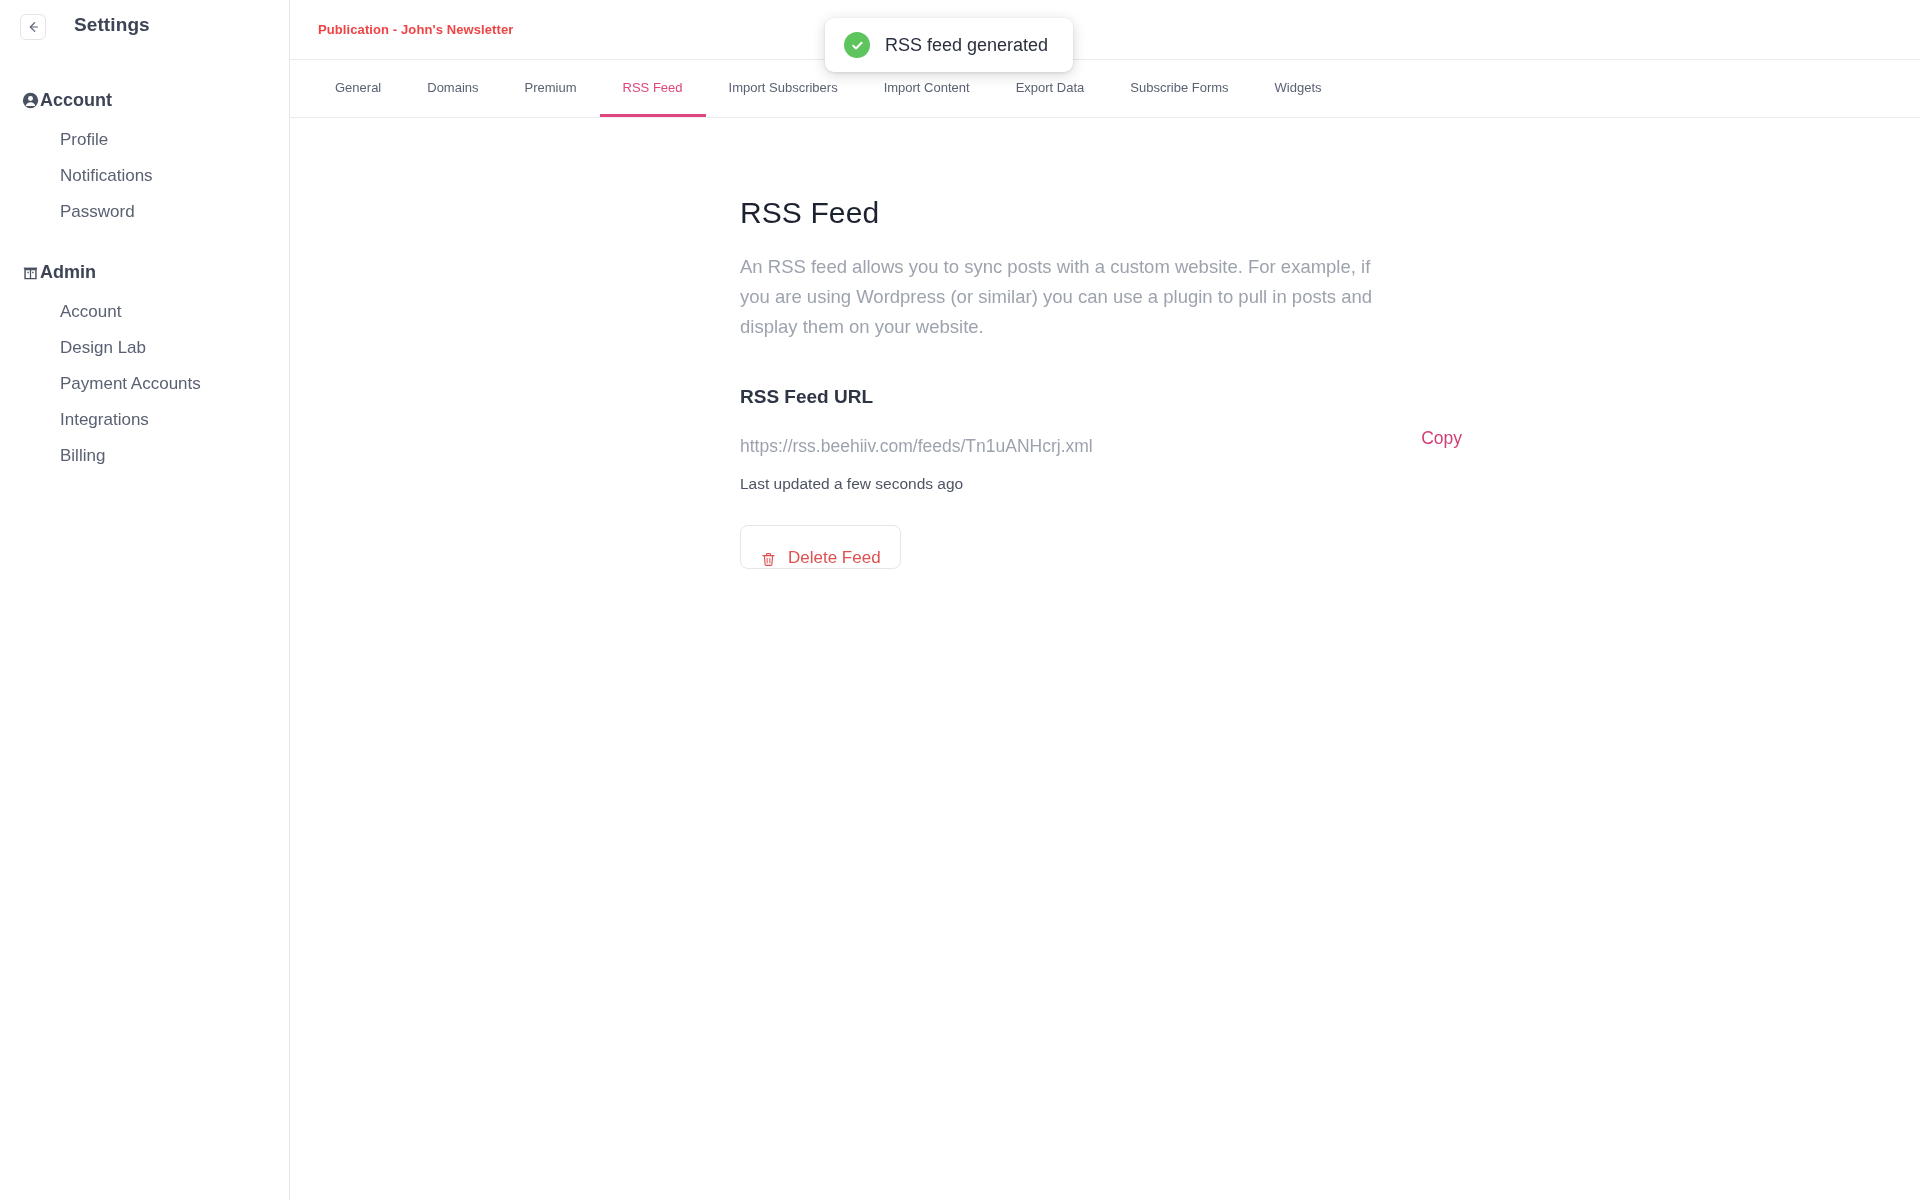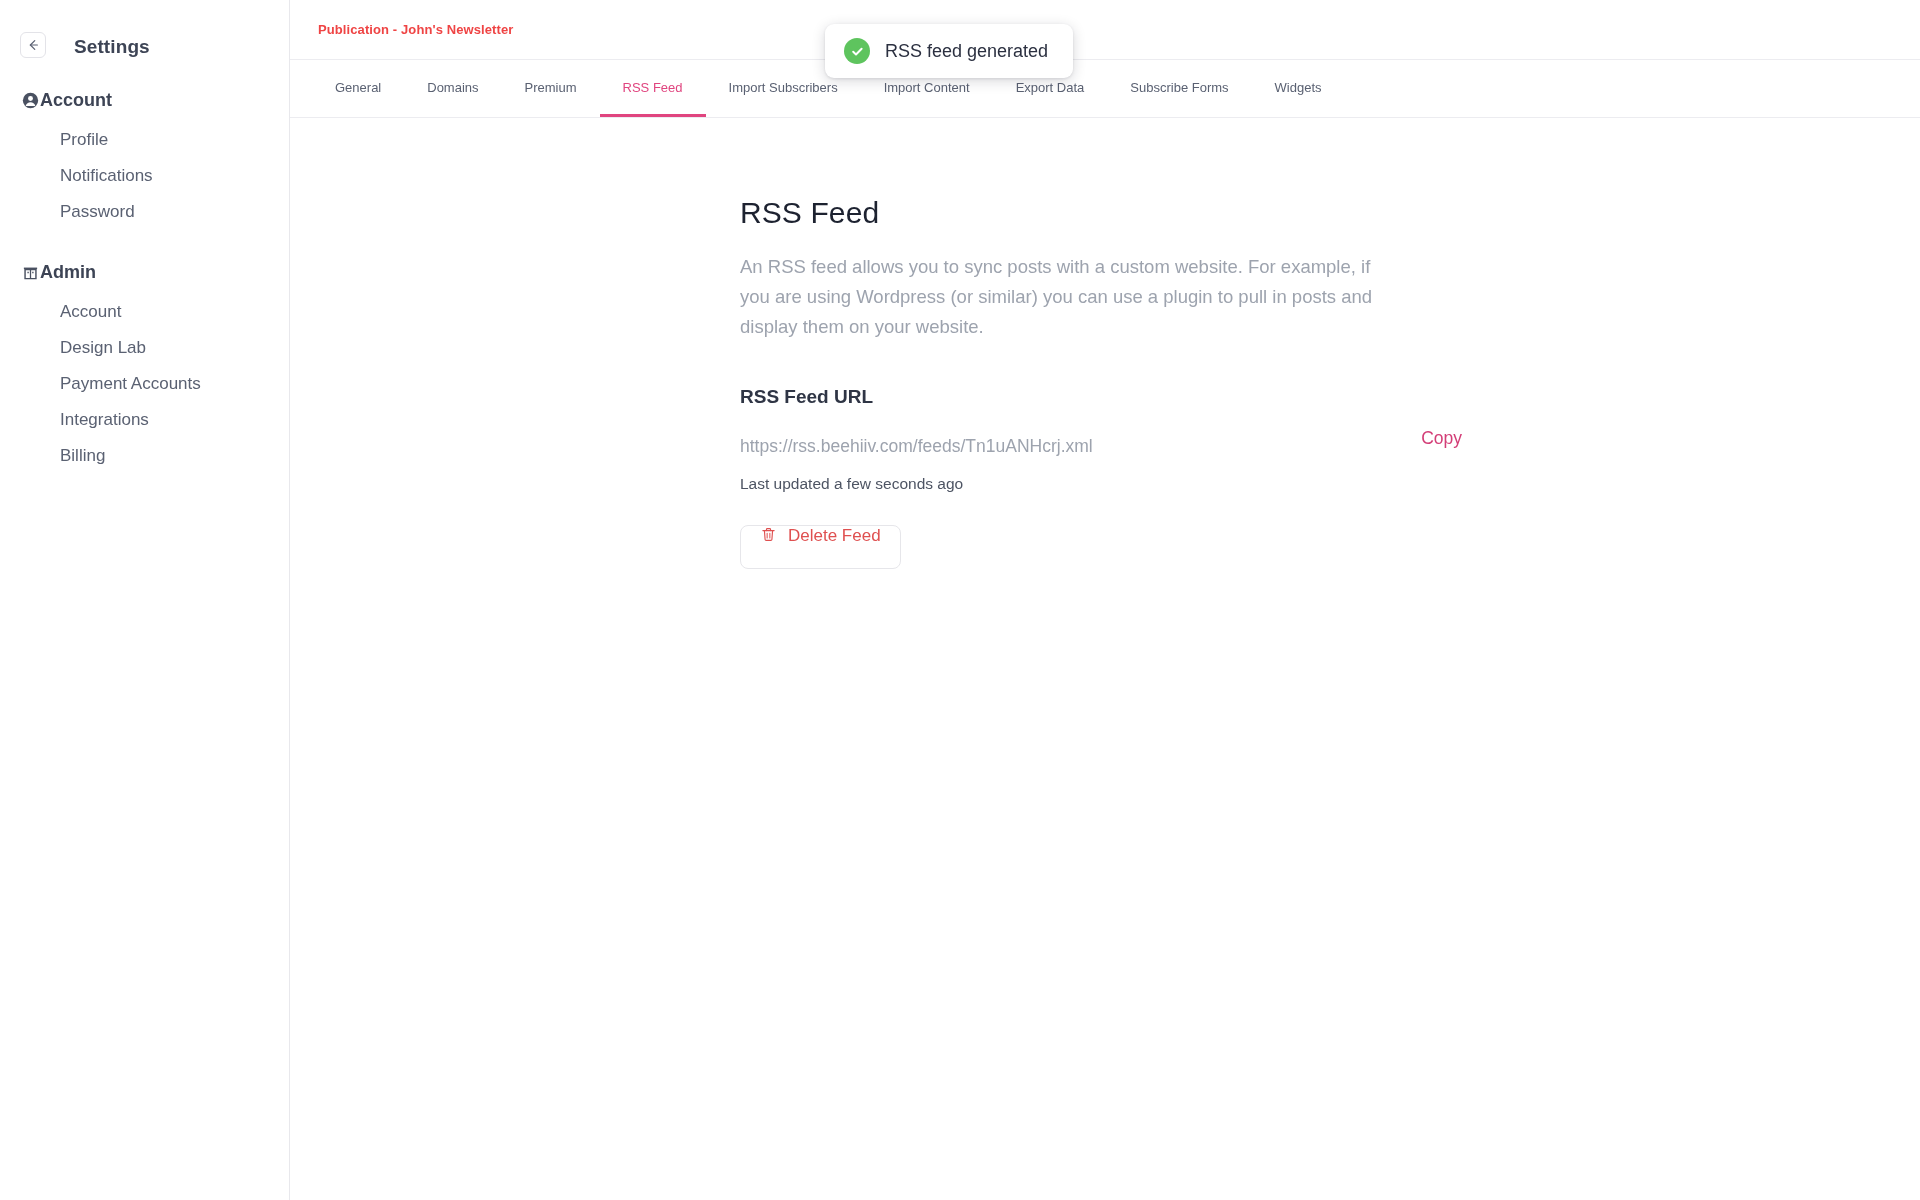--- a/index.html
+++ b/index.html
@@ -21,21 +21,21 @@
   .sidebar {
     width: 290px;
     height: 1200px;
     background: #ffffff;
     border-right: 1px solid #e8e8ec;
     flex: 0 0 290px;
     padding-top: 14px;
   }
   .sidebar-header {
     display: flex;
-    align-items: flex-end;
+    align-items: flex-start;
     height: 44px;
     padding: 0 20px;
     margin-bottom: 26px;
   }
   .back-btn {
     width: 26px;
     height: 26px;
     border: 1px solid #e3e3e8;
     border-radius: 6px;
     display: flex;
@@ -182,39 +182,39 @@
     cursor: pointer;
     padding-right: 4px;
   }
   .last-updated {
     font-size: 15.5px;
     color: #4d5463;
     margin-bottom: 32px;
   }
   .delete-btn {
     display: inline-flex;
-    align-items: flex-start;
+    align-items: flex-end;
     gap: 11px;
     height: 44px;
     padding: 0 19px;
     border: 1px solid #e6e6ea;
     border-radius: 8px;
     background: #fff;
     color: #df5050;
     font-size: 17px;
     cursor: pointer;
     font-family: "Liberation Sans", sans-serif;
   }
   .delete-btn svg { display: block; }
 
   
   .toast {
     position: absolute;
     left: 825px;
-    top: 24px;
+    top: 18px;
     display: flex;
     align-items: center;
     gap: 15px;
     background: #ffffff;
     border-radius: 9px;
     padding: 14px 25px 14px 19px;
     box-shadow: 0 3px 14px rgba(20,20,40,.16), 0 1px 3px rgba(20,20,40,.10);
     z-index: 40;
   }
   .toast-text {

